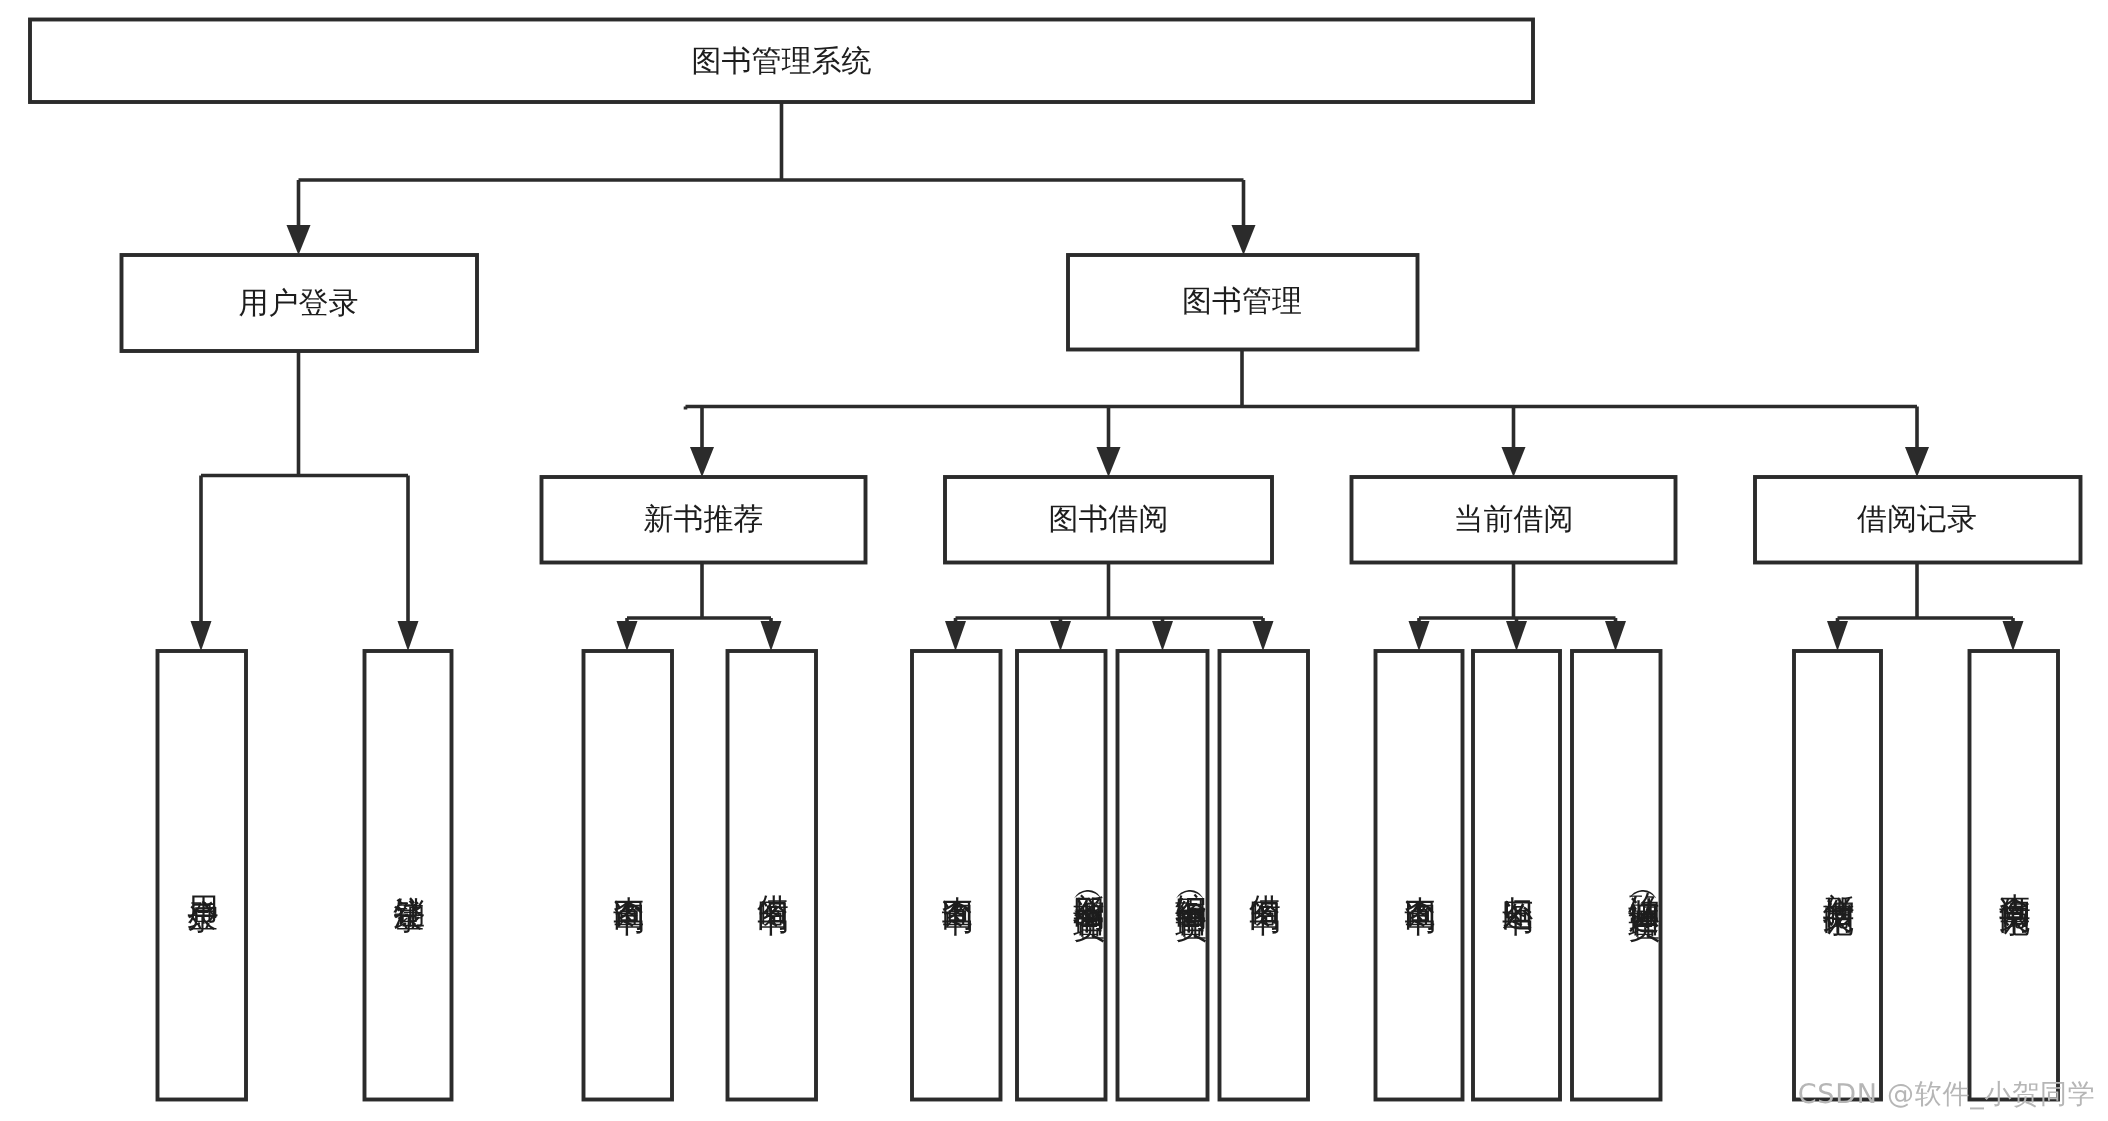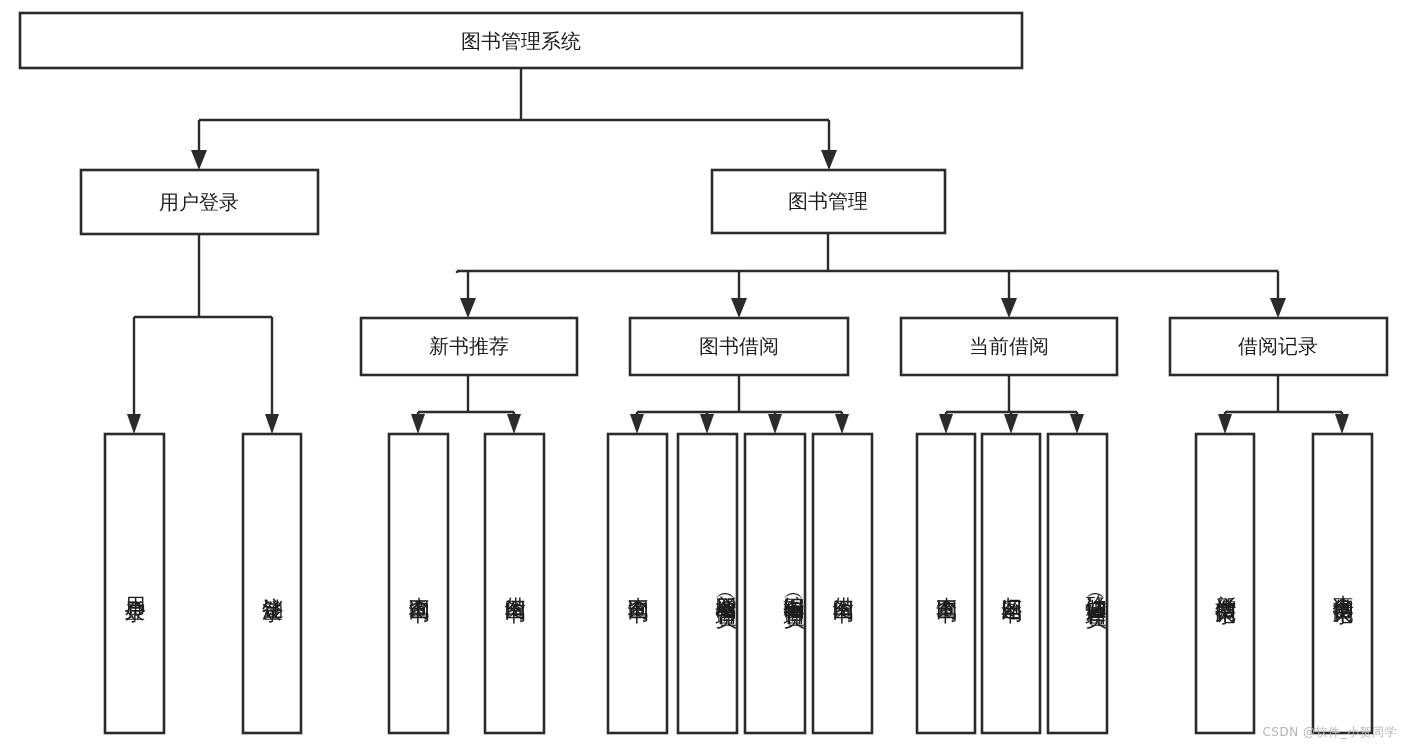--- a/index.html
+++ b/index.html
@@ -47,21 +47,21 @@
     fill: #1d1d1d;
     font-size: 20px;
     text-anchor: middle;
     dominant-baseline: middle;
   }
   .watermark {
     position: absolute;
     right: 8px;
     bottom: 6px;
     font-family: "DejaVu Sans", "Liberation Sans", sans-serif;
-    font-size: 12px;
+    font-size: 18px;
     color: #b6b6b6;
     white-space: nowrap;
     letter-spacing: 0.5px;
   }
 </style>
 </head>
 <body>
 
 <div id="chart-root">
   <svg class="diagram" viewBox="0 0 1405 747">

